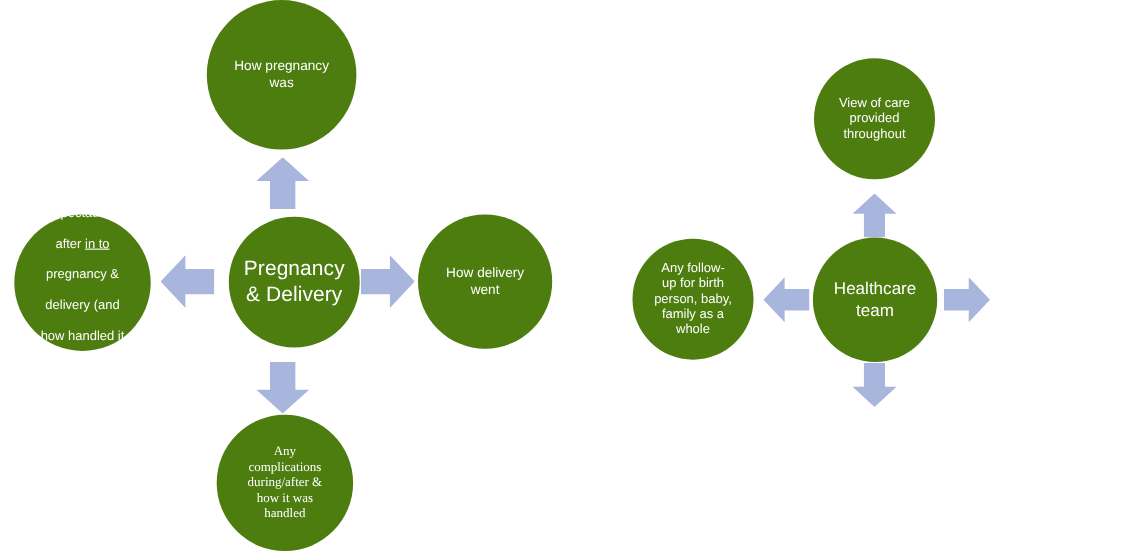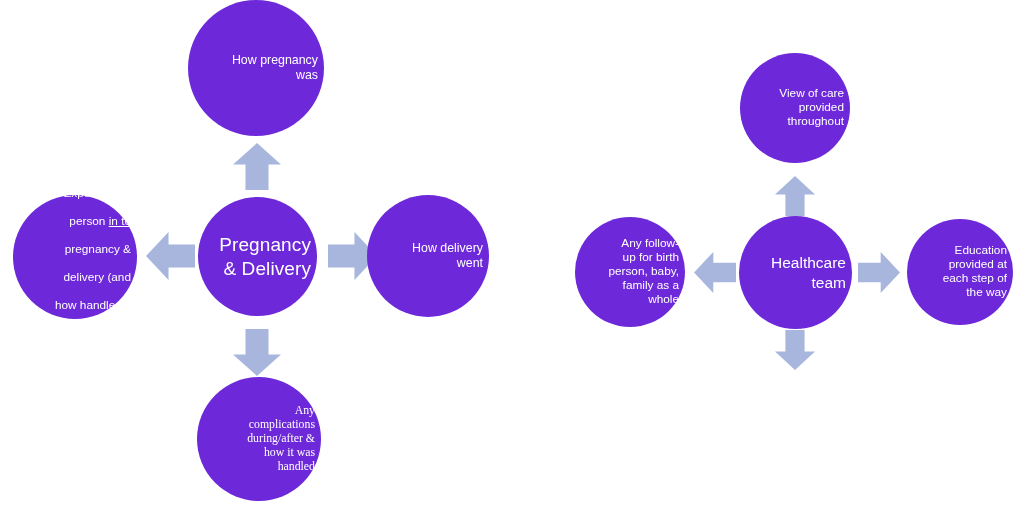--- a/index.html
+++ b/index.html
@@ -18,26 +18,26 @@
     position: relative;
     width: 1024px;
     height: 509px;
     background: #ffffff;
   }
 
   
   .node {
     position: absolute;
     border-radius: 50%;
-    background: #6d28d9;
+    background: #4d7c0f;
     color: #ffffff;
     display: flex;
     align-items: center;
     justify-content: center;
-    text-align: right;
+    text-align: center;
     box-sizing: border-box;
     line-height: 1.18;
     -webkit-font-smoothing: antialiased;
   }
   .node .label {
     display: block;
     width: 100%;
     padding: 0 6px;
     box-sizing: border-box;
     white-space: pre-line;
@@ -95,38 +95,38 @@
   <div class="node spoke" style="left:188px; top:0px; width:136px; height:136px;">
     <span class="label">How pregnancy
 was</span>
   </div>
 
   <div class="arrow up" style="left:233px; top:143px; width:48px; height:47px;"></div>
 
   <div class="node spoke-sm" style="left:13px; top:195px; width:124px; height:124px;">
     <span class="label">
       <span>Expectations</span><br>
-      <span>person </span><span class="u">in to</span><br>
+      <span>after </span><span class="u">in to</span><br>
       <span>pregnancy &amp;</span><br>
       <span>delivery (and</span><br>
       <span>how handled it</span><br>
       <span>was with reality)</span>
     </span>
   </div>
 
   <div class="arrow left" style="left:146px; top:232px; width:49px; height:48px;"></div>
 
-  <div class="node hub" style="left:198px; top:197px; width:119px; height:119px;">
+  <div class="node hub" style="left:208px; top:197px; width:119px; height:119px;">
     <span class="label">Pregnancy
 &amp; Delivery</span>
   </div>
 
   <div class="arrow right" style="left:328px; top:232px; width:49px; height:48px;"></div>
 
-  <div class="node spoke" style="left:367px; top:195px; width:122px; height:122px;">
+  <div class="node spoke" style="left:380px; top:195px; width:122px; height:122px;">
     <span class="label">How delivery
 went</span>
   </div>
 
   <div class="arrow down" style="left:233px; top:329px; width:48px; height:47px;"></div>
 
   <div class="node spoke-sm" style="left:197px; top:377px; width:124px; height:124px;font-family:Liberation Serif, serif;">
     <span class="label">Any
 complications
 during/after &amp;
@@ -152,23 +152,17 @@
 
   <div class="arrow left" style="left:694px; top:252px; width:42px; height:41px;"></div>
 
   <div class="node hub-small" style="left:739px; top:216px; width:113px; height:113px;">
     <span class="label">Healthcare
 team</span>
   </div>
 
   <div class="arrow right" style="left:858px; top:252px; width:42px; height:41px;"></div>
 
-  <div class="node spoke-sm" style="left:907px; top:219px; width:106px; height:106px;">
-    <span class="label">Education
-provided at
-each step of
-the way</span>
-  </div>
 
   <div class="arrow down" style="left:775px; top:330px; width:40px; height:40px;"></div>
 
 
 </div>
 
 </body></html>

